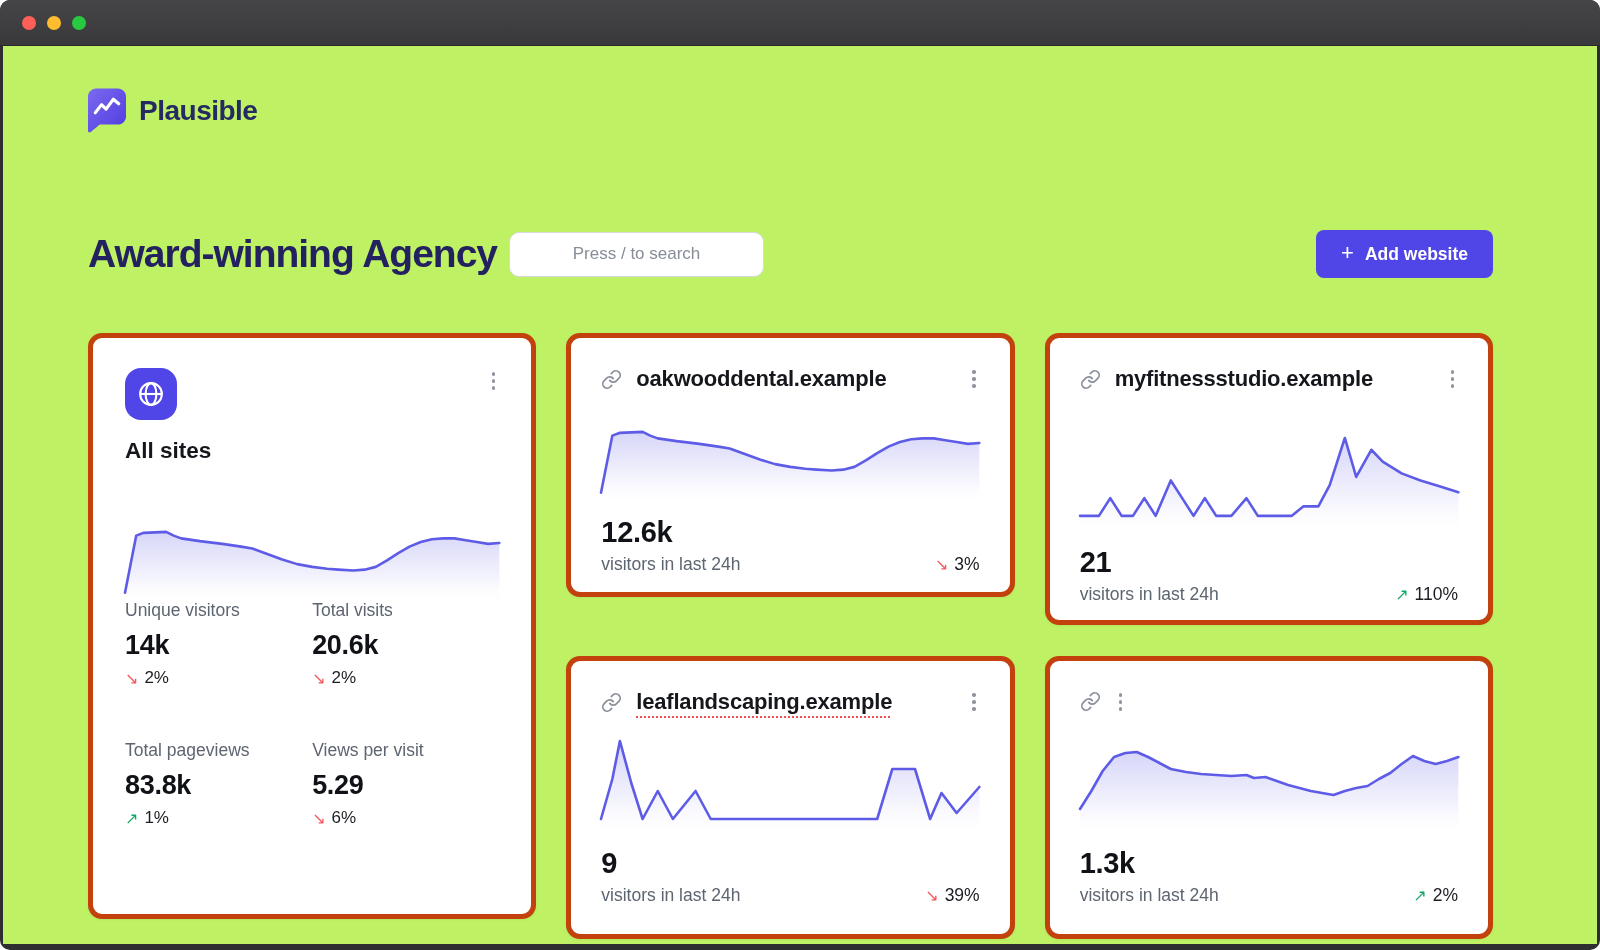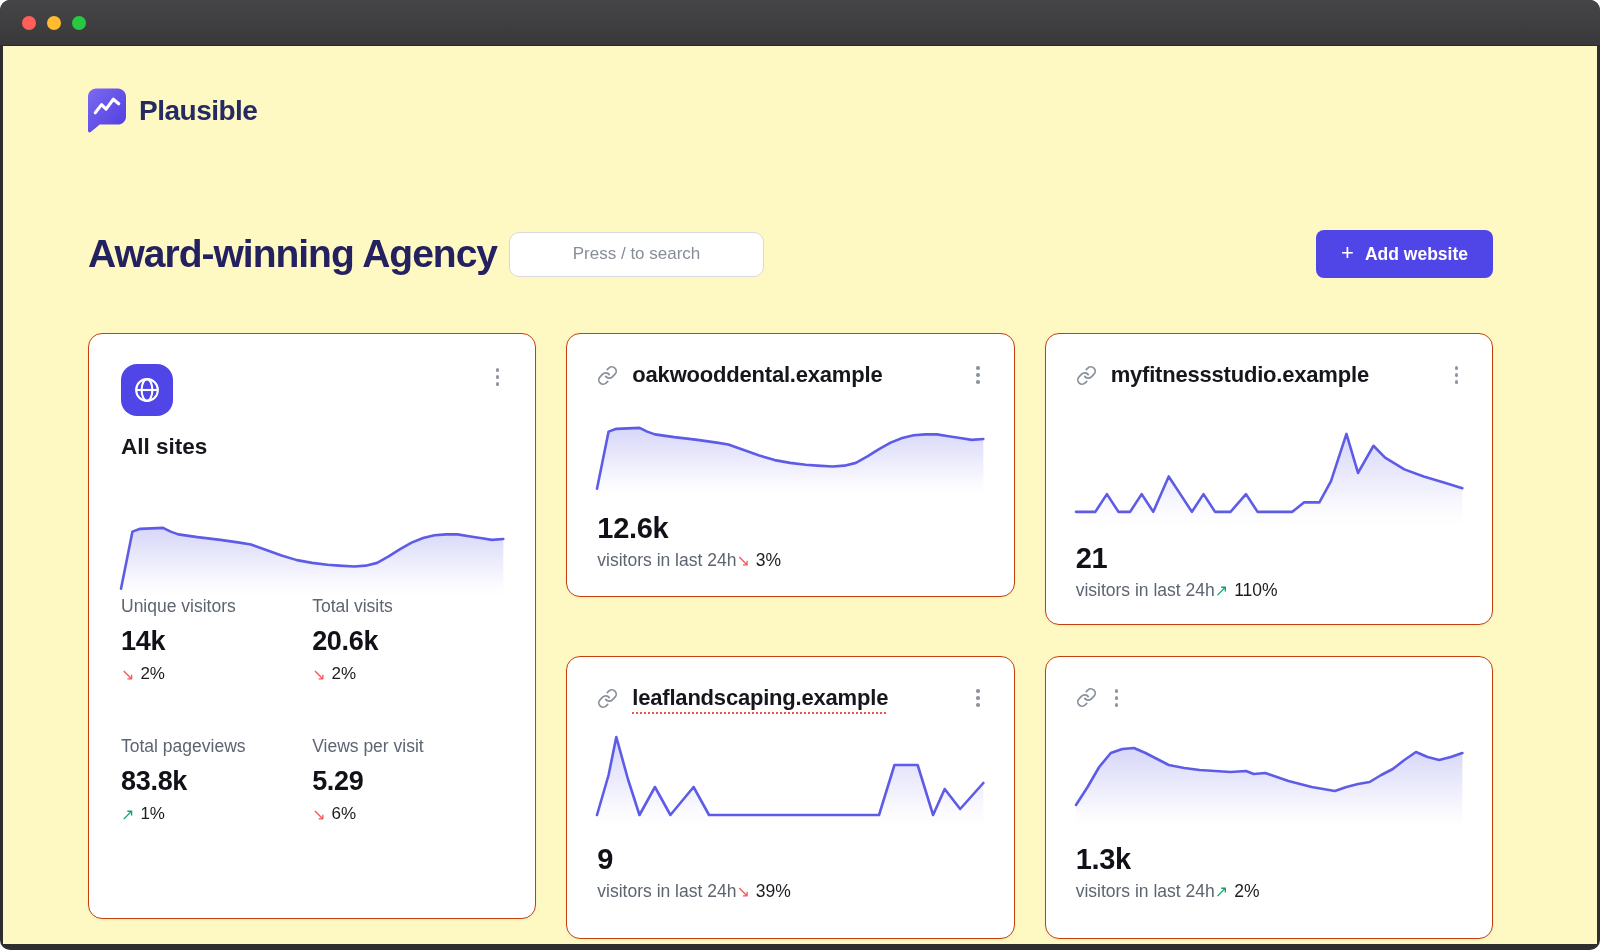--- a/index.html
+++ b/index.html
@@ -7,21 +7,21 @@
   html,body { background:#ffffff; font-family:"Liberation Sans", sans-serif; }
   body { width:1600px; height:950px; overflow:hidden; }
 
   
   .window { width:1600px; height:950px; background:#2e2e30; border-radius:10px;
             display:flex; flex-direction:column; overflow:hidden; }
   .titlebar { height:46px; flex:none; background:linear-gradient(#454547, #39393b);
               border-bottom:1px solid #2a2a2c; display:flex; align-items:center;
               padding-left:22px; gap:11px; }
   .traffic { width:14px; height:14px; border-radius:50%; cursor:default; }
-  .content { flex:1; margin:0 3px 6px; background:#fef9c3; overflow:hidden; }
+  .content { flex:1; margin:0 3px 6px; background:#bef264; overflow:hidden; }
 
   .page { width:1405px; margin-left:85px; }
 
   
   .logo-row { display:flex; align-items:center; gap:13px; margin-top:42px; }
   .logo-text { font-size:28px; font-weight:700; color:#252a63; letter-spacing:-0.5px; }
 
   
   .header-row { display:flex; align-items:center; margin-top:96px; }
   .page-title { font-size:39px; font-weight:800; color:#23215f; letter-spacing:-1px; }
@@ -31,21 +31,21 @@
   .search::placeholder { color:#868d97; opacity:1; }
   .add-btn { margin-left:auto; height:48px; padding:0 25px; background:#5046e8; color:#fff;
              border:none; border-radius:8px; font-size:17.5px; font-weight:600;
              font-family:"Liberation Sans", sans-serif; display:flex; align-items:center;
              gap:11px; cursor:pointer; }
   .add-btn .plus { font-size:22px; font-weight:400; line-height:1; margin-top:-2px; }
 
   
   .grid { display:grid; grid-template-columns:repeat(3,1fr); grid-template-rows:292px auto;
           column-gap:30px; row-gap:31px; margin-top:55px; align-items:start; }
-  .card { background:#fff; border:1px solid #c2410c; border-radius:14px;
+  .card { background:#fff; border:5px solid #c2410c; border-radius:14px;
           box-shadow:0 1px 3px rgba(16,17,26,0.05); padding:28px 30px; cursor:pointer; }
   .card-allsites { grid-row:1 / span 2; height:586px; padding:30px 32px; }
   .card-h264 { height:264px; }
   .card-h292 { height:292px; }
   .card-h283 { height:283px; }
 
   
   .site-head { display:flex; align-items:center; gap:14px; }
   .site-title { font-size:22px; font-weight:600; color:#15171c; flex:1;
                 letter-spacing:-0.2px; }
@@ -53,21 +53,21 @@
                            text-decoration-thickness:2px; text-underline-offset:7px; }
   .kebab { display:flex; flex-direction:column; gap:3.5px; padding:4px; cursor:pointer; }
   .kebab i { width:3.5px; height:3.5px; border-radius:50%; background:#8f959e; }
 
   .spark { display:block; width:100%; height:92px; margin-top:16px; overflow:visible; }
   .spark-tall { height:118px; margin-top:20px; }
   .spark-mid { height:100px; margin-top:16px; }
 
   .big-value { font-size:29px; font-weight:700; color:#101217; margin-top:16px;
                letter-spacing:-0.3px; }
-  .caption-row { display:flex; align-items:center;
+  .caption-row { display:flex; justify-content:space-between; align-items:center;
                  margin-top:5px; }
   .caption { font-size:17.5px; color:#5d6570; }
   .change { font-size:17.5px; color:#1b1d22; display:flex; align-items:center; gap:6px; }
   .change .arrow { font-size:16px; }
   .change.down .arrow { color:#f4595f; }
   .change.up .arrow { color:#0ea764; }
 
   
   .tile { width:52px; height:52px; border-radius:16px; background:#5046e8;
           display:flex; align-items:center; justify-content:center; }

